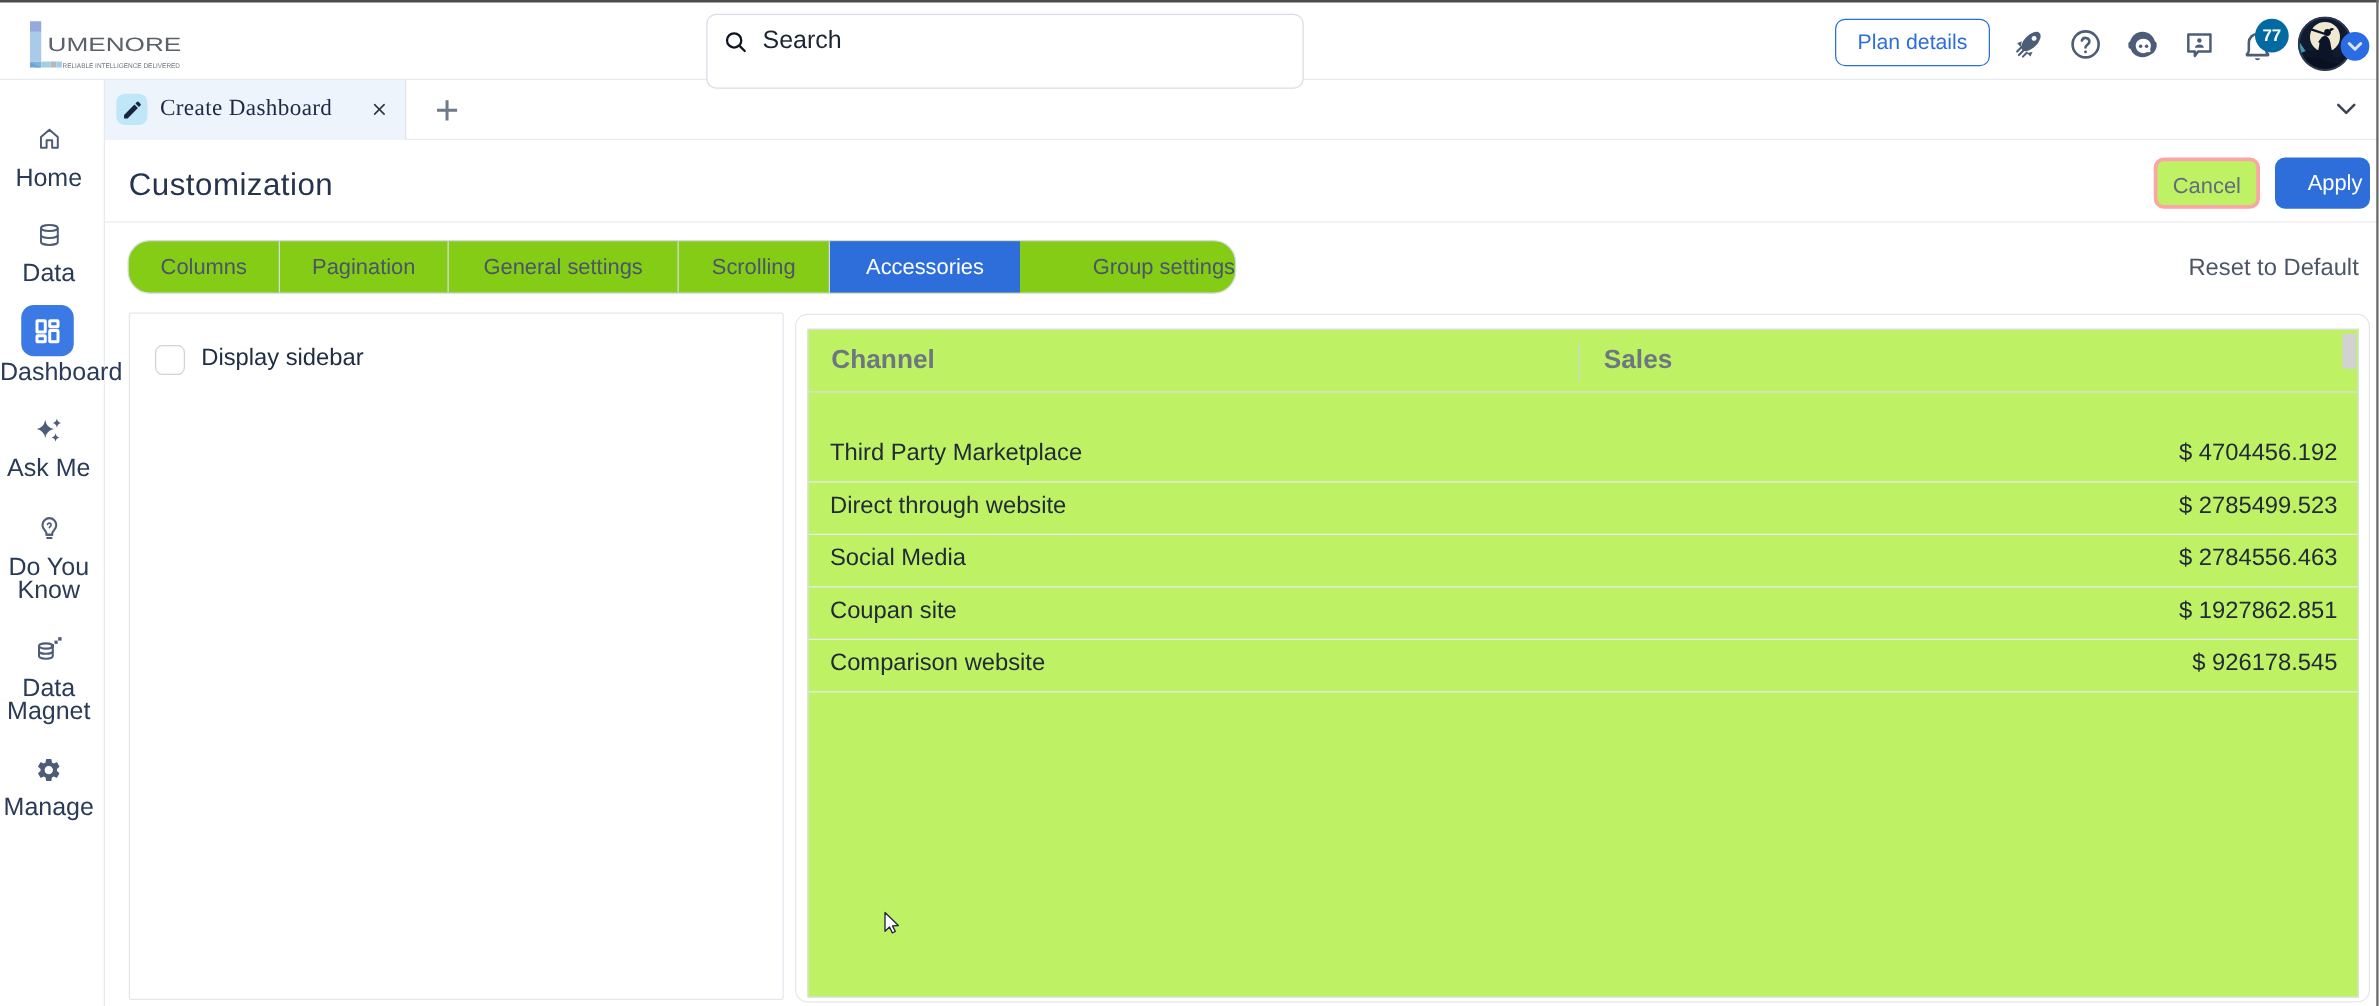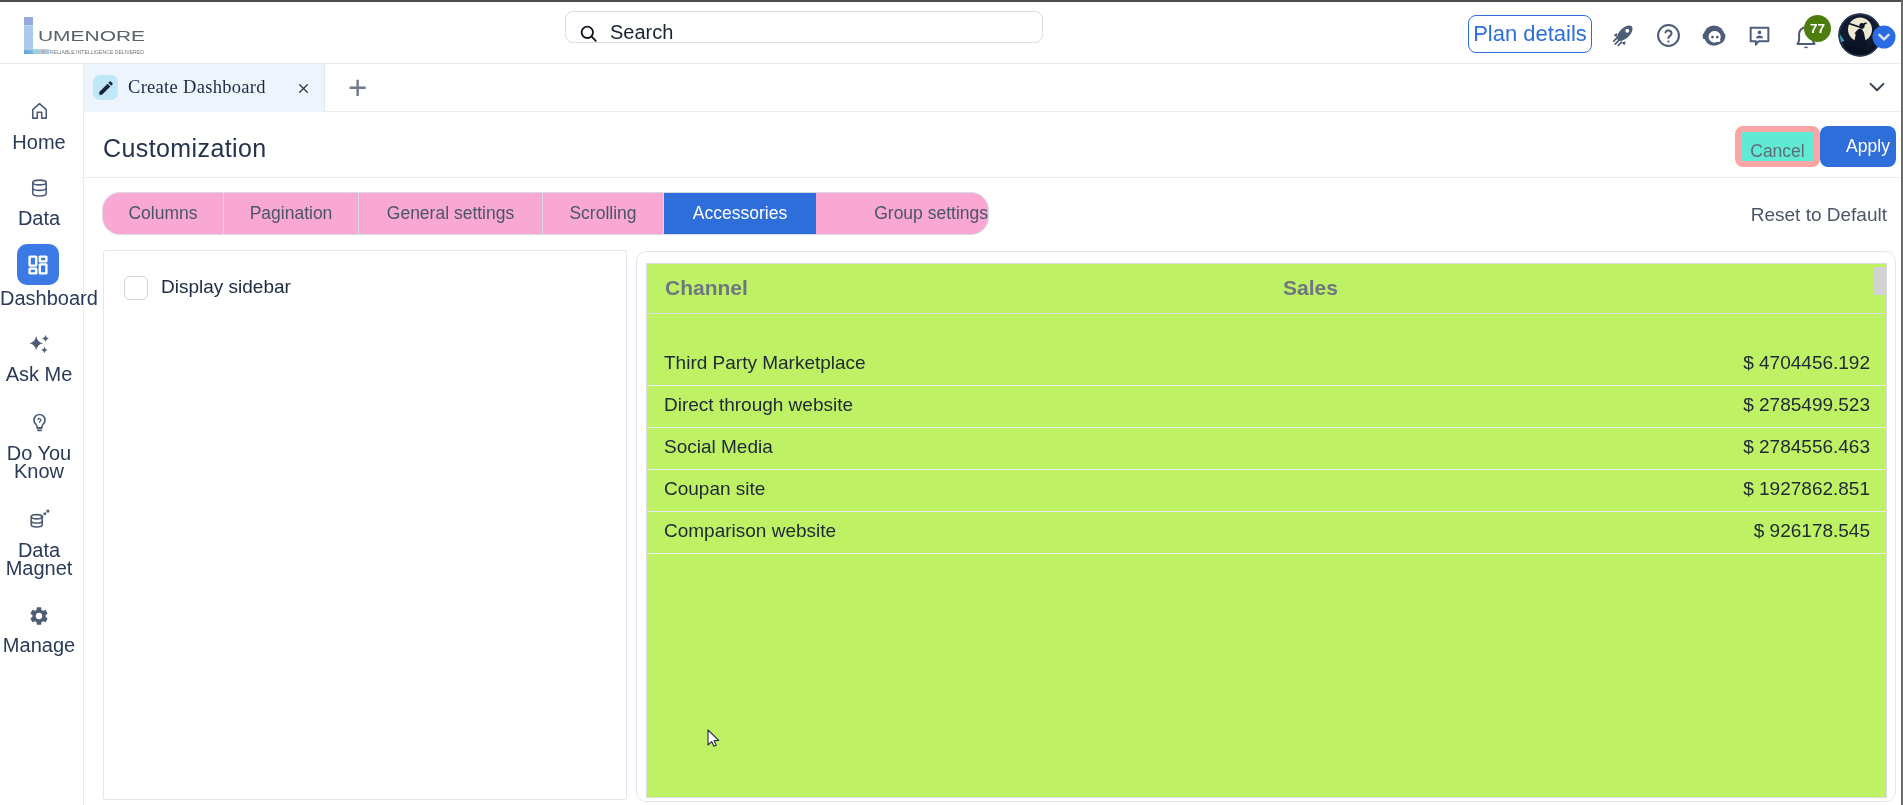--- a/index.html
+++ b/index.html
@@ -6,29 +6,29 @@
   html,body { width:1903px; height:805px; overflow:hidden; background:#fff;
     font-family:"Liberation Sans", sans-serif; position:relative; }
   .abs { position:absolute; }
   #topstrip { left:0; top:0; width:1903px; height:2px; background:#4c4c4c; z-index:50; }
   #rightstrip { right:0; top:0; width:2px; height:805px; background:#6b6b6b; z-index:50; }
 
   
   #header { left:0; top:2px; width:1903px; height:62px; background:#fff;
     border-bottom:1px solid #e7eaee; z-index:10; }
   #logo { left:24px; top:13px; }
-  #search { left:565px; top:9px; width:478px; height:32px; border:1px solid #d7dde6;
+  #search { left:565px; top:9px; width:478px; height:60px; border:1px solid #d7dde6;
     border-radius:8px; background:#fff; }
   #search .sicon { position:absolute; left:13px; top:12px; }
   #search .stxt { position:absolute; left:44px; top:9px; font-size:20px; color:#1b2433; }
   #plan { left:1468px; top:13px; width:124px; height:38px; border:1.5px solid #2d6edb;
-    border-radius:8px; color:#2d6edb; font-size:22px; text-align:center; line-height:35px; }
+    border-radius:8px; color:#2d6edb; font-size:17px; text-align:center; line-height:35px; }
   .hicon { position:absolute; top:21px; }
   #badge77 { left:1804px; top:13px; width:27px; height:27px; border-radius:50%;
-    background:#4d7c0f; color:#fff; font-size:13.5px; font-weight:bold; text-align:center;
+    background:#0369a1; color:#fff; font-size:13.5px; font-weight:bold; text-align:center;
     line-height:27px; z-index:12; }
   #avatar { left:1838px; top:11px; z-index:11; }
   #avchev { left:1872px; top:23px; z-index:13; }
 
   
   #side { left:0; top:64px; width:84px; height:741px; background:#fff;
     border-right:1px solid #e7eaee; z-index:5; }
   .sideitem { position:absolute; width:78px; text-align:center; }
   .slabel { font-size:20px; color:#2a3b58; line-height:18px; }
   #dashtile { left:17px; top:180px; width:42px; height:41px; background:#3b7ae4; border-radius:10px; }
@@ -42,28 +42,28 @@
     border-radius:7px; }
   #tabtext { position:absolute; left:44px; top:13px; font-size:18.5px; color:#1c2a44; font-weight:500; letter-spacing:0.3px; }
   #tabx { position:absolute; left:213px; top:17px; }
   #plus { position:absolute; left:264px; top:5px; font-size:33px; color:#6f7987; font-weight:400; }
   #barchev { position:absolute; left:1782px; top:16px; }
 
   
   #custbar { left:84px; top:112px; width:1819px; height:66px; background:#fff;
     border-bottom:1px solid #e9ecf0; }
   #custtitle { position:absolute; left:19px; top:22px; font-size:25px; font-weight:500; color:#25334e; letter-spacing:0.4px; }
-  #cancel { position:absolute; left:1639px; top:14px; width:85px; height:41px; border:6px solid #fca5a5;
-    border-radius:8px; color:#626c79; font-size:17.5px; text-align:center; line-height:39px; background:#5eead4;margin-left:12px; }
+  #cancel { position:absolute; left:1639px; top:14px; width:85px; height:41px; border:3px solid #fca5a5;
+    border-radius:8px; color:#626c79; font-size:17.5px; text-align:center; line-height:39px; background:#bef264; }
   #apply { position:absolute; left:1736px; top:14px; width:76px; height:41px; background:#2d6edb;
     border-radius:8px; color:#fff; font-size:17.5px; text-align:center; line-height:41px;padding-left:20px; }
 
   
   #seg { left:102px; top:192px; height:43px; border:1px solid #d6dbe3; border-radius:18px;
-    background:#f9a8d4; display:flex; }
+    background:#84cc16; display:flex; }
   .segbtn { height:41px; font-size:17.5px; color:#4a5568; text-align:center; line-height:41px;
     border-right:1px solid #d6dbe3; }
   .segbtn.last { border-right:none;text-align:right; }
   .segbtn.active { background:#2d6edb; color:#fff; border-right:none; }
   #reset { left:1742px; top:204px; width:145px; font-size:19px; color:#4b5667; font-weight:400;
     text-align:right; }
 
   
   #leftcard { left:103px; top:250px; width:524px; height:550px; border:1px solid #e3e7ed;
     border-radius:2px; background:#fff; }

